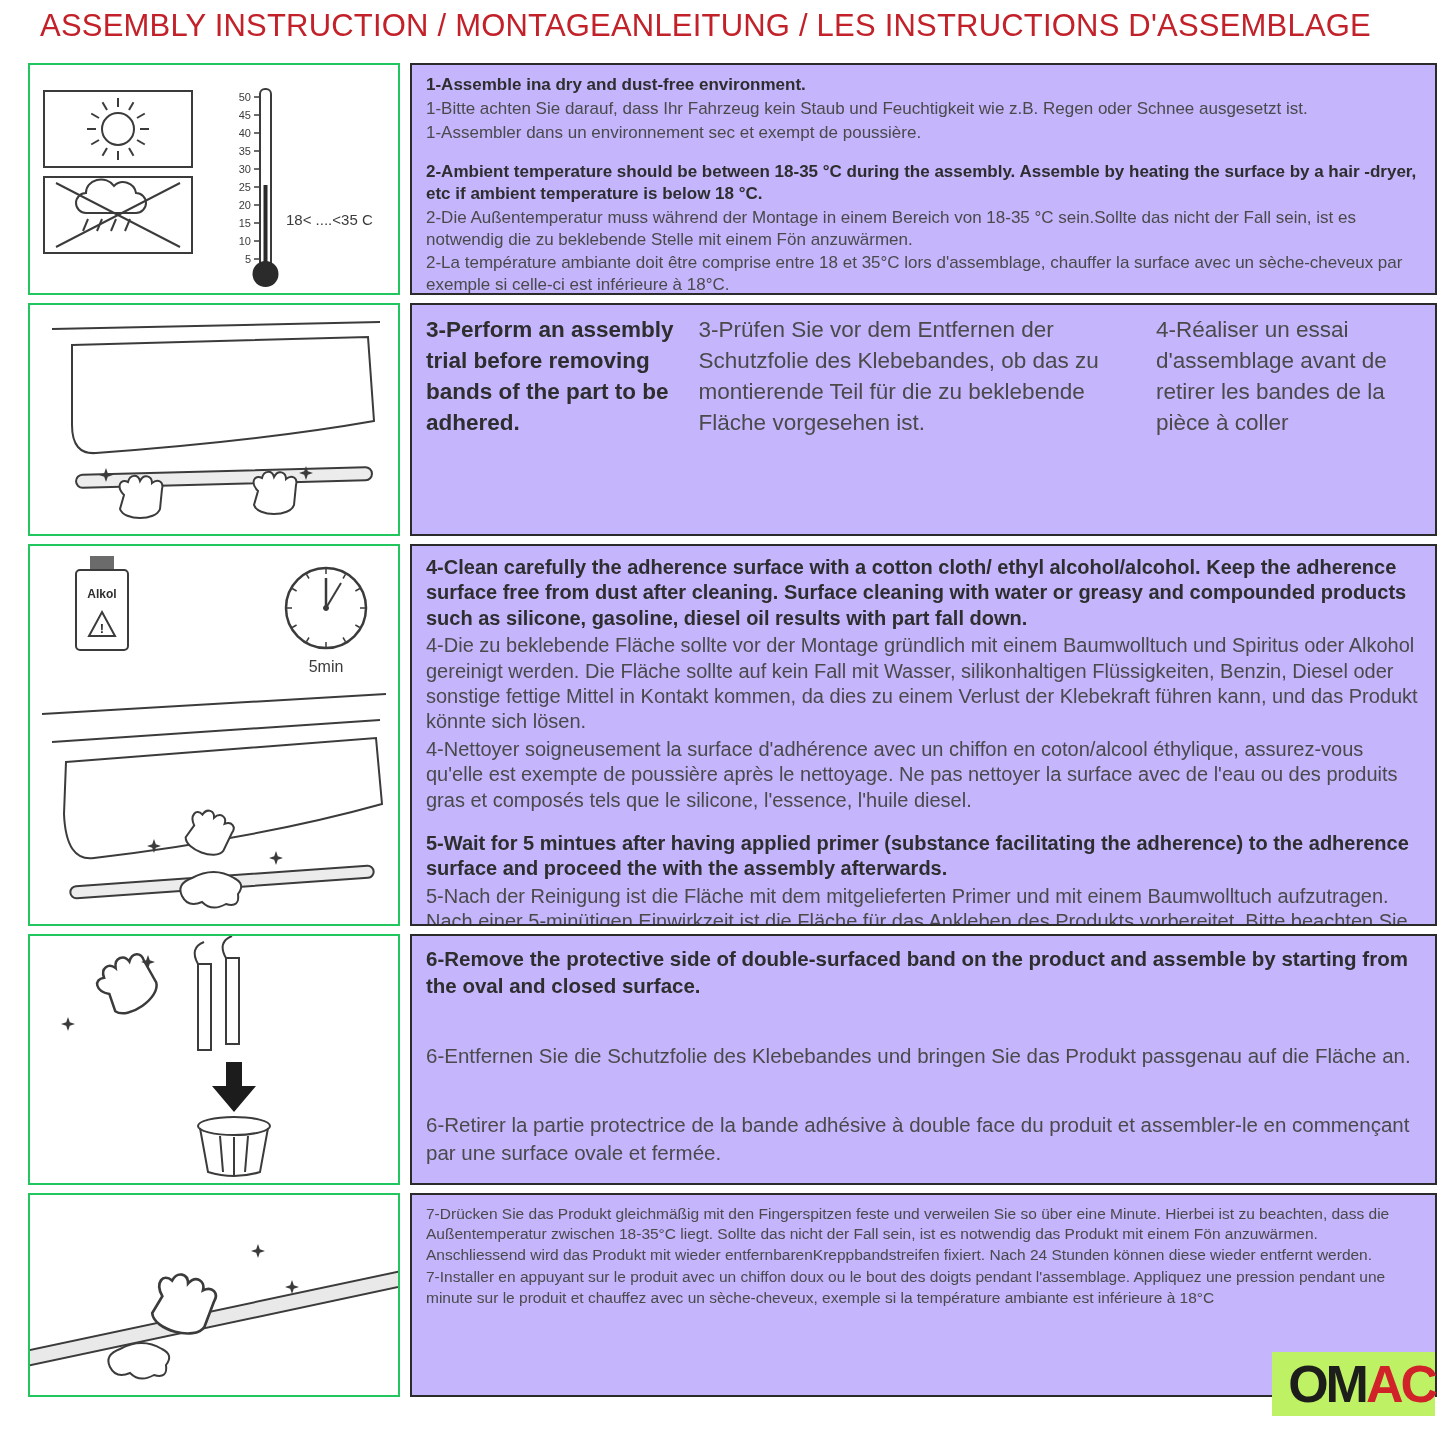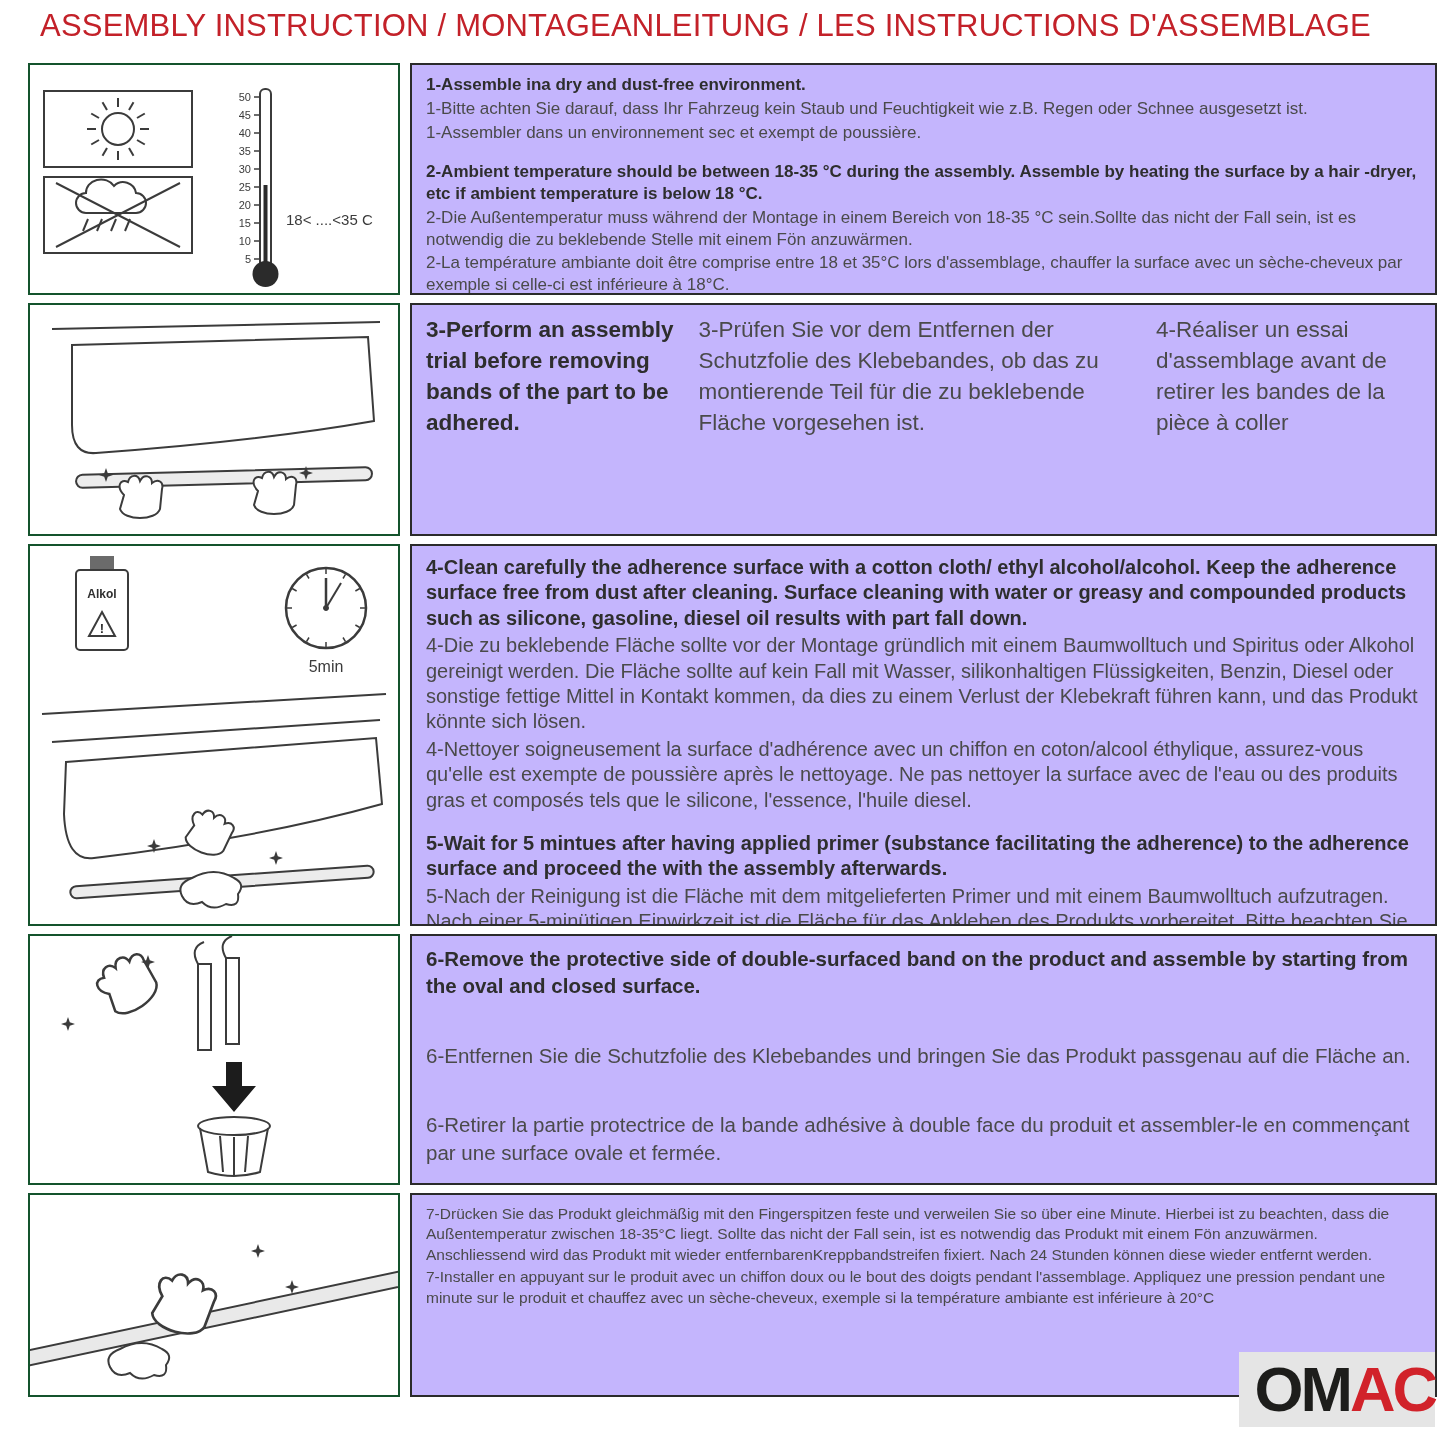--- a/index.html
+++ b/index.html
@@ -1,31 +1,31 @@
 <!DOCTYPE html>
 <html><head>
 <meta charset="utf-8">
 <style>
   *{box-sizing:border-box}
   html,body{margin:0;padding:0}
   body{width:1445px;height:1445px;background:#fff;font-family:"Liberation Sans",sans-serif;color:#4a4a4a;position:relative;overflow:hidden}
   .page-title{position:absolute;left:40px;top:8px;margin:0;font-size:31px;font-weight:400;color:#c32129;white-space:nowrap;letter-spacing:.2px}
-  .illus-box{position:absolute;left:28px;width:372px;border:2px solid #14532d;background:#fff;overflow:hidden}
+  .illus-box{position:absolute;left:28px;width:372px;border:2px solid #22c55e;background:#fff;overflow:hidden}
   .text-box{position:absolute;left:410px;width:1027px;border:2px solid #2b2b2b;background:#c4b5fd;padding:9px 14px;overflow:hidden}
   .text-box p{margin:0 0 2px;line-height:1.28}
   p.b{font-weight:bold;color:#2e2e2e}
   .gap{margin-top:18px !important}
   .t1 p{font-size:17px}
   .t2{display:flex;flex-direction:row;justify-content:center}
   .t2 p{font-size:22.5px;line-height:1.38;margin-bottom:2px}
   .t3 p{font-size:20px;line-height:1.27}
   .t4{display:flex;flex-direction:column;justify-content:space-between}
   .t4 p{font-size:20.5px;line-height:1.34;margin-bottom:8px}
   .t5 p{font-size:15.5px;line-height:1.32}
-  .logo{position:absolute;top:1352px;right:10px;font-weight:bold;font-size:63px;line-height:1;letter-spacing:-3px;background:#e5e5e5;padding:6px 0 6px 16px;z-index:5}
+  .logo{position:absolute;top:1352px;right:10px;font-weight:bold;font-size:52px;line-height:1;letter-spacing:-3px;background:#bef264;padding:6px 0 6px 16px;z-index:5}
   .logo-black{color:#1d1d1b}
   .logo-red{color:#d1222a}
   svg{display:block}
   svg text{font-family:"Liberation Sans",sans-serif}
 </style>
 </head>
 <body>
 
 <div>
 
@@ -211,20 +211,20 @@
       <g>
         <path transform="translate(128,86) rotate(15) scale(1.35)" d="M6,10 C-2,2 2,-7 10,-3 C12,-11 20,-11 22,-4 C26,-12 34,-9 34,-2 C40,-7 46,-3 44,4 L42,24 C38,36 6,36 2,24 Z" fill="#fff" stroke="#3b3b3b" stroke-width="2"></path>
         <path transform="translate(104,148)" d="M-14,6 q-16,6 -10,18 q6,12 20,6 q10,10 24,2 q14,4 12,-10 q8,-10 -4,-16 q-20,-12 -42,0 z" fill="#fff" stroke="#3b3b3b" stroke-width="2"></path>
       </g>
       <polygon points="0,-7 1.8,-1.8 7,0 1.8,1.8 0,7 -1.8,1.8 -7,0 -1.8,-1.8" transform="translate(228,56)" fill="#3b3b3b"></polygon>
       <polygon points="0,-7 1.8,-1.8 7,0 1.8,1.8 0,7 -1.8,1.8 -7,0 -1.8,-1.8" transform="translate(262,92)" fill="#3b3b3b"></polygon>
     </svg>
   </div>
   <div class="text-box t5" style="top:1193px;height:204px">
     <p>7-Drücken Sie das Produkt gleichmäßig mit den Fingerspitzen feste und verweilen Sie so über eine Minute. Hierbei ist zu beachten, dass die Außentemperatur zwischen 18-35°C liegt. Sollte das nicht der Fall sein, ist es notwendig das Produkt mit einem Fön anzuwärmen. Anschliessend wird das Produkt mit wieder entfernbarenKreppbandstreifen fixiert. Nach 24 Stunden können diese wieder entfernt werden.</p>
-    <p>7-Installer en appuyant sur le produit avec un chiffon doux ou le bout des doigts pendant l'assemblage. Appliquez une pression pendant une minute sur le produit et chauffez avec un sèche-cheveux, exemple si la température ambiante est inférieure à 20°C</p>
+    <p>7-Installer en appuyant sur le produit avec un chiffon doux ou le bout des doigts pendant l'assemblage. Appliquez une pression pendant une minute sur le produit et chauffez avec un sèche-cheveux, exemple si la température ambiante est inférieure à 18°C</p>
   </div>
 
   <div class="logo">
     <span class="logo-black">OM</span><span class="logo-red">AC</span>
   </div>
 
 </div>
 
 </body></html>

